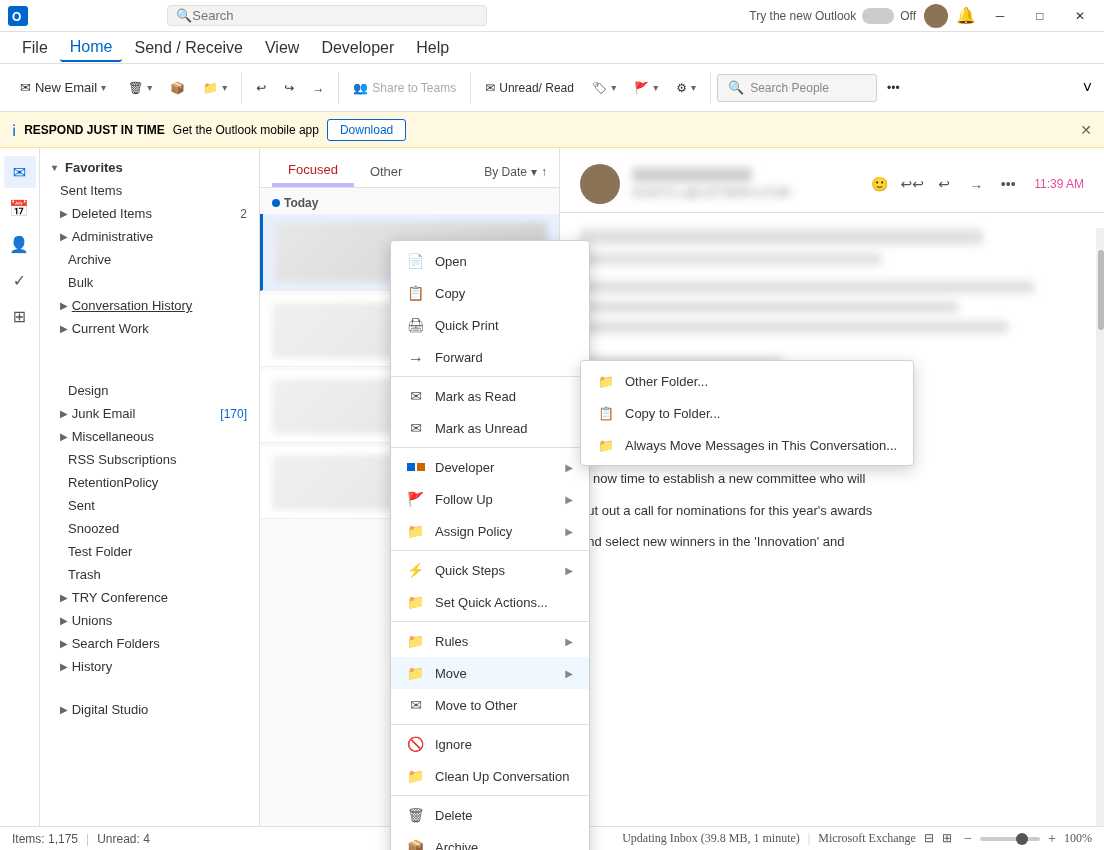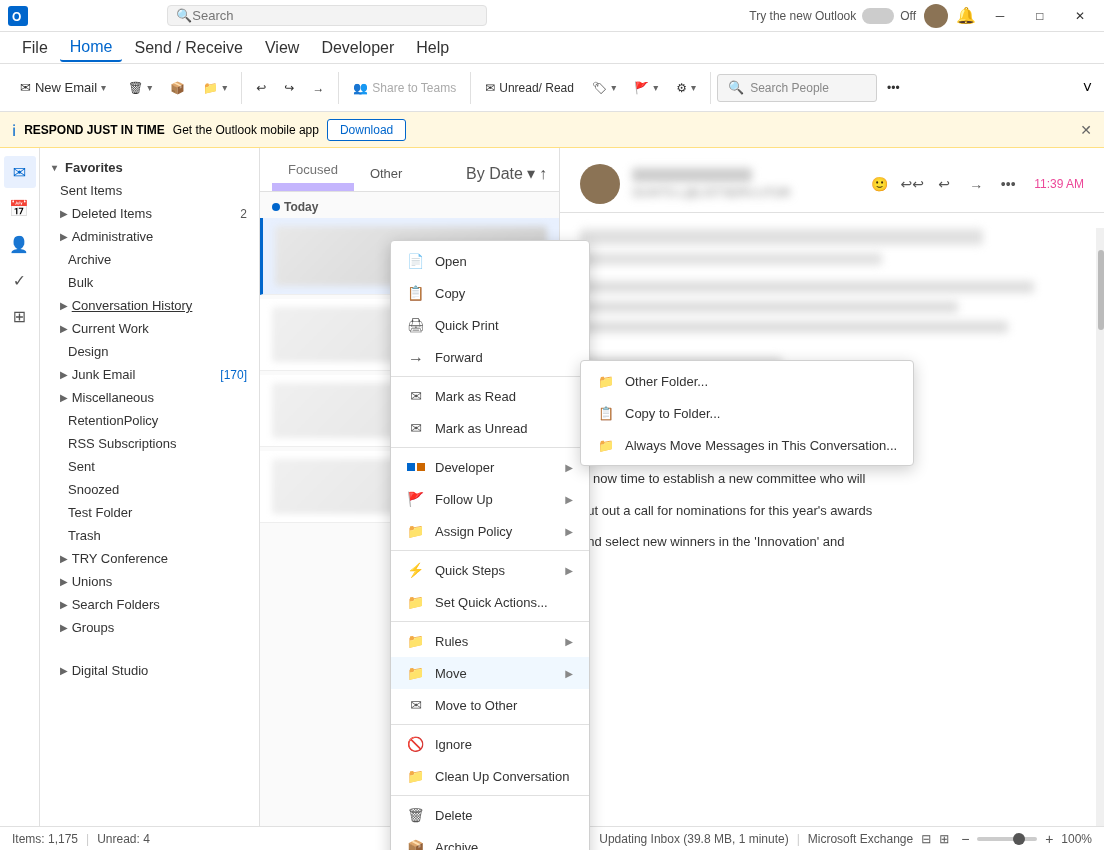--- a/index.html
+++ b/index.html
@@ -47,22 +47,22 @@
     .sidebar-header { display: flex; align-items: center; gap: 4px; padding: 4px 12px; font-weight: 600; color: #333; cursor: pointer; }
     .sidebar-item { display: flex; align-items: center; padding: 4px 12px 4px 20px; cursor: pointer; color: #333; font-size: 13px; }
     .sidebar-count { margin-left: auto; font-size: 12px; color: #555; background: none; }
     .sidebar-count.bracket { color: #0066cc; }
     .expand-icon { font-size: 10px; color: #666; margin-right: 4px; }
 
     
     .email-panel { width: 300px; background: #fafafa; border-right: 1px solid #e0e0e0; display: flex; flex-direction: column; }
     .email-tabs { display: flex; align-items: center; padding: 8px 12px 0; border-bottom: 1px solid #e0e0e0; background: #fff; }
     .email-tab { padding: 6px 16px; font-size: 13px; cursor: pointer; color: #555; }
-    .email-tab.active { color: #737373; border-bottom: 8px solid #c4b5fd; }
-    .email-sort { display: flex; align-items: center; gap: 4px; margin-left: auto; font-size: 16px; color: #555; cursor: pointer; }
+    .email-tab.active { color: #b91c1c; border-bottom: 4px solid #c4b5fd; }
+    .email-sort { display: flex; align-items: center; gap: 4px; margin-left: auto; font-size: 12px; color: #555; cursor: pointer; }
     .email-list { flex: 1; overflow-y: auto; }
     .email-section-header { padding: 8px 12px 4px; font-size: 12px; font-weight: 600; color: #555; display: flex; align-items: center; gap: 4px; }
     .email-item { padding: 8px 12px; border-bottom: 1px solid #eeeeee; cursor: pointer; background: #fff; position: relative; }
     .email-item.selected { background: #e8f0fe; border-left: 3px solid #0066cc; }
     .blurred { filter: blur(4px); user-select: none; }
 
     
     .reading-pane { flex: 1; background: #fff; display: flex; flex-direction: column; overflow: hidden; position: relative; }
     .reading-header { padding: 16px 20px 8px; border-bottom: 1px solid #e0e0e0; }
     .reading-title { font-size: 18px; font-weight: 600; color: #333; margin-bottom: 8px; }
@@ -73,21 +73,21 @@
     .sender-email { font-size: 12px; color: #888; filter: blur(4px); }
     .reading-actions { display: flex; align-items: center; gap: 4px; }
     .reading-action-btn { width: 28px; height: 28px; display: flex; align-items: center; justify-content: center; border-radius: 3px; cursor: pointer; border: none; background: transparent; font-size: 14px; color: #555; }
     .reading-time { font-size: 12px; color: #ec4899; }
     .reading-body { flex: 1; overflow-y: auto; padding: 16px 20px; }
     .reading-body-text { font-size: 13px; color: #333; line-height: 1.5; }
     .reading-body p { margin-bottom: 12px; }
 
     
     .statusbar { height: 24px; display: flex; align-items: center; padding: 0 12px; background: #fff; border-top: 1px solid #e0e0e0; font-size: 12px; color: #555; gap: 8px; }
-    .statusbar-right { margin-left: auto; display: flex; align-items: center; gap: 8px; }
+    .statusbar-right { margin-left: auto; display: flex; align-items: center; gap: 8px; font-family: Liberation Serif, serif; }
     .zoom-controls { display: flex; align-items: center; gap: 4px; }
     .zoom-btn { width: 16px; height: 16px; display: flex; align-items: center; justify-content: center; cursor: pointer; font-size: 14px; color: #555; }
     .zoom-slider { width: 60px; height: 4px; background: #ccc; border-radius: 2px; position: relative; }
     .zoom-slider-thumb { position: absolute; top: -4px; left: 60%; width: 12px; height: 12px; background: #555; border-radius: 50%; }
 
     
     .context-menu { position: absolute; background: #fff; border: 1px solid #d0d0d0; box-shadow: 0 4px 16px rgba(0,0,0,0.2); border-radius: 4px; z-index: 100; min-width: 200px; padding: 4px 0; top: 240px; left: 390px; }
     .context-menu-item { display: flex; align-items: center; gap: 10px; padding: 7px 16px; cursor: pointer; font-size: 13px; color: #333; position: relative; }
     .context-menu-icon { width: 18px; height: 18px; display: flex; align-items: center; justify-content: center; font-size: 14px; color: #555; flex-shrink: 0; }
     .context-menu-label { flex: 1; }
@@ -239,39 +239,39 @@
       <span style="flex:1;">Bulk</span>
     </div>
     <div class="sidebar-item">
       <span class="expand-icon">▶</span>
       <span style="flex:1;text-decoration:underline;">Conversation History</span>
     </div>
     <div class="sidebar-item">
       <span class="expand-icon">▶</span>
       <span style="flex:1;">Current Work</span>
     </div>
-    <div class="sidebar-item" style="padding-left:28px;">
+    <div class="sidebar-item" style="padding-left:28px;margin-top:39px;">
       <span style="flex:1;">Design</span>
     </div>
     <div class="sidebar-item">
       <span class="expand-icon">▶</span>
       <span style="flex:1;">Junk Email</span>
       <span class="sidebar-count bracket">[170]</span>
     </div>
     <div class="sidebar-item">
       <span class="expand-icon">▶</span>
       <span style="flex:1;">Miscellaneous</span>
     </div>
     <div class="sidebar-item" style="padding-left:28px;">
+      <span style="flex:1;">RSS Subscriptions</span>
+    </div>
+    <div class="sidebar-item" style="padding-left:28px;">
       <span style="flex:1;">RetentionPolicy</span>
     </div>
     <div class="sidebar-item" style="padding-left:28px;">
-      <span style="flex:1;">RSS Subscriptions</span>
-    </div>
-    <div class="sidebar-item" style="padding-left:28px;">
       <span style="flex:1;">Sent</span>
     </div>
     <div class="sidebar-item" style="padding-left:28px;">
       <span style="flex:1;">Snoozed</span>
     </div>
     <div class="sidebar-item" style="padding-left:28px;">
       <span style="flex:1;">Test Folder</span>
     </div>
     <div class="sidebar-item" style="padding-left:28px;">
       <span style="flex:1;">Trash</span>
@@ -283,21 +283,21 @@
     <div class="sidebar-item">
       <span class="expand-icon">▶</span>
       <span style="flex:1;">Unions</span>
     </div>
     <div class="sidebar-item">
       <span class="expand-icon">▶</span>
       <span style="flex:1;">Search Folders</span>
     </div>
     <div class="sidebar-item">
       <span class="expand-icon">▶</span>
-      <span style="flex:1;">Groups</span>
+      <span style="flex:1;">History</span>
     </div>
     <div style="height:20px;"></div>
     <div class="sidebar-item">
       <span class="expand-icon">▶</span>
       <span style="flex:1;">Digital Studio</span>
     </div>
   </div>
 
   <div class="email-panel">
     <div class="email-tabs">

